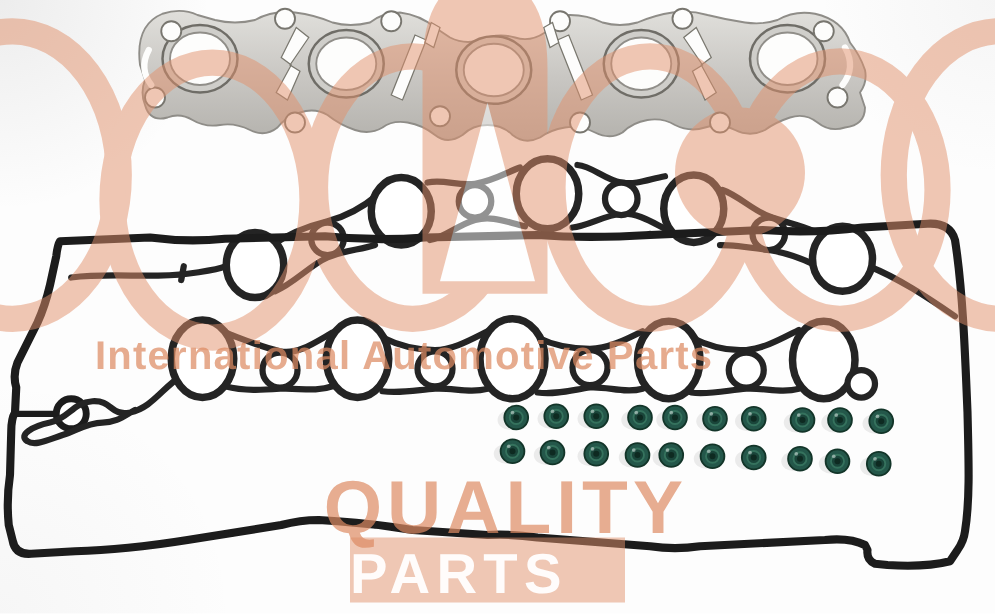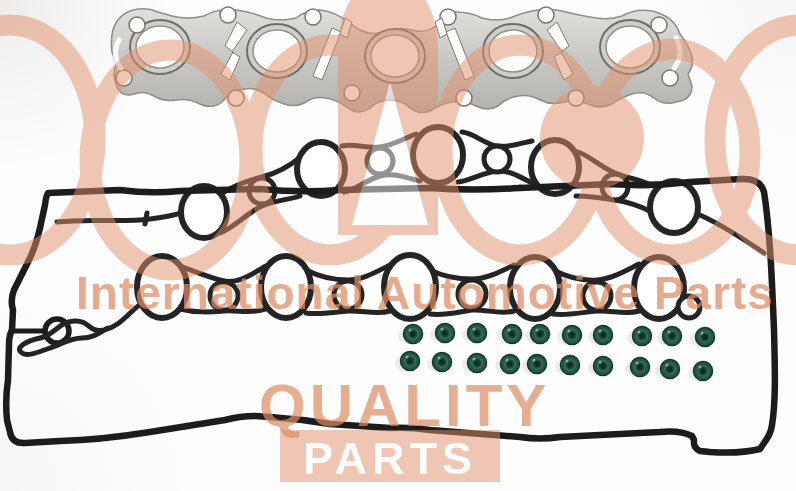--- a/index.html
+++ b/index.html
@@ -5,25 +5,25 @@
   html,body{margin:0;padding:0;background:#ffffff;}
   .stage{position:relative;width:796px;height:491px;overflow:hidden;
          background:#fdfdfd;font-family:"Liberation Sans", sans-serif;}
   .stage::before{content:"";position:absolute;inset:0;pointer-events:none;
          background:
            radial-gradient(circle at 0% 0%, rgba(90,90,90,0.10), rgba(0,0,0,0) 18%),
            radial-gradient(circle at 100% 0%, rgba(120,120,120,0.06), rgba(0,0,0,0) 15%),
            radial-gradient(circle at 0% 100%, rgba(120,120,120,0.05), rgba(0,0,0,0) 20%);}
   svg{position:absolute;left:0;top:0;}
   .wm-text{position:absolute;font-weight:800;white-space:nowrap;pointer-events:none;}
-  .wm-line{left:76px;top:266px;font-size:46px;letter-spacing:1px;
+  .wm-line{left:76px;top:266px;font-size:32px;letter-spacing:1px;
            color:rgba(221,138,99,0.72);}
   .wm-quality{left:259px;top:371px;font-size:60px;letter-spacing:4px;
            color:rgba(221,138,99,0.70);}
-  .wm-parts{left:280px;top:433px;width:220px;text-align:center;font-size:45px;
+  .wm-parts{left:280px;top:433px;width:220px;font-size:45px;
            letter-spacing:5px;color:rgba(255,255,255,0.95);}
 </style>
 </head>
 <body>
 
 <div class="stage">
 
 <svg width="796" height="491" viewBox="0 0 796 491">
   <defs>
     <linearGradient id="metalGrad" x1="0" y1="0" x2="0" y2="1">

